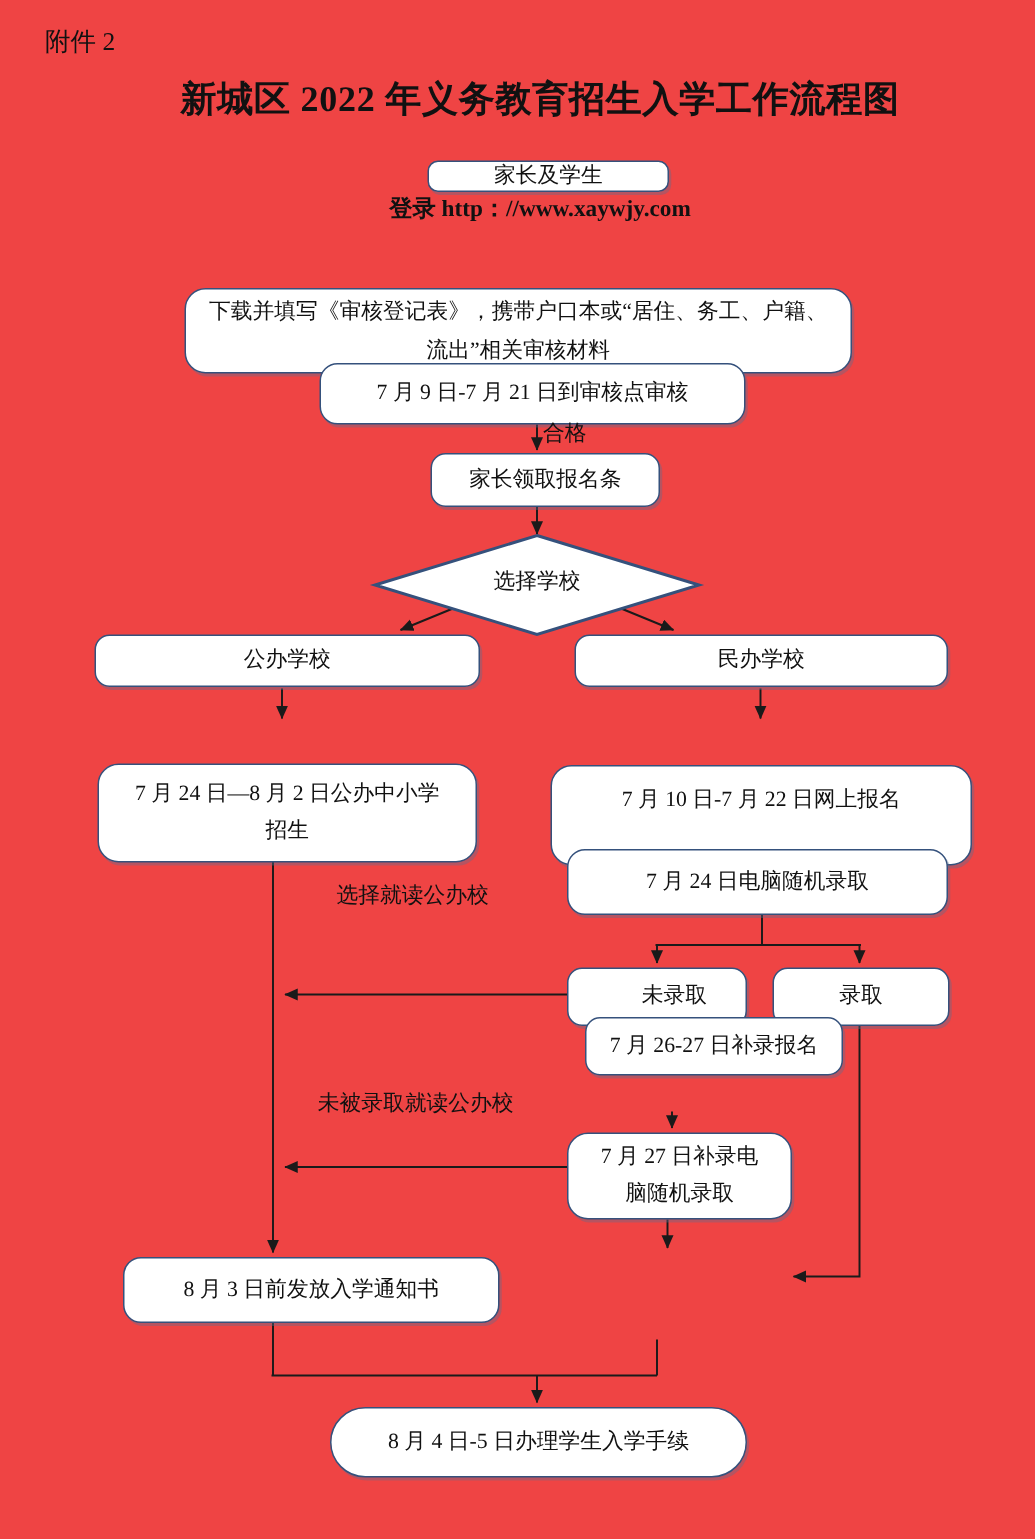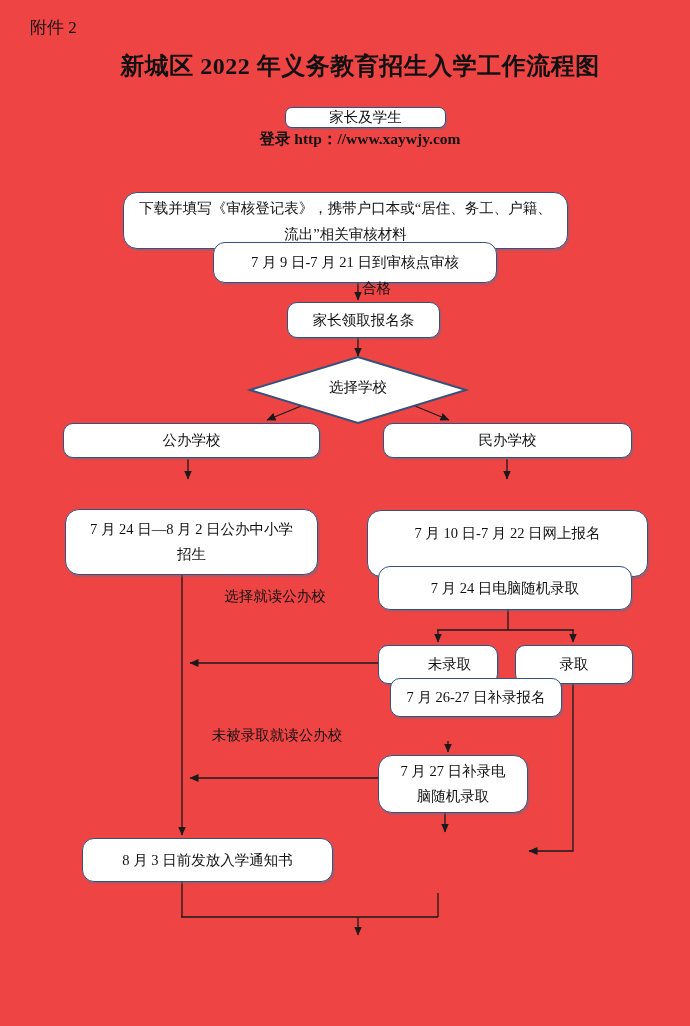--- a/index.html
+++ b/index.html
@@ -110,18 +110,19 @@
   <div class="node" style="left:515px;top:645px;width:118px;height:39px;">录取</div>
 
   <div class="node" style="left:376px;top:678px;width:172px;height:39px;margin-left:14px;">7 月 26-27 日补录报名</div>
 
   <div class="node" style="left:378px;top:755px;width:150px;height:58px;border-radius:14px;">7 月 27 日补录电
 脑随机录取</div>
 
   <div class="node" style="left:82px;top:838px;width:251px;height:44px;border-radius:12px;">8 月 3 日前发放入学通知书</div>
 
 
+  <div class="node stadium" style="left:220px;top:938px;width:278px;height:47px;">8 月 4 日-5 日办理学生入学手续</div>
 
   <div class="edge-label" style="left:362px;top:279px;">合格</div>
   <div class="edge-label center" style="left:203px;top:587px;width:144px;">选择就读公办校</div>
   <div class="edge-label center" style="left:193px;top:726px;width:168px;">未被录取就读公办校</div>
 
 </div>
 
 </body></html>

